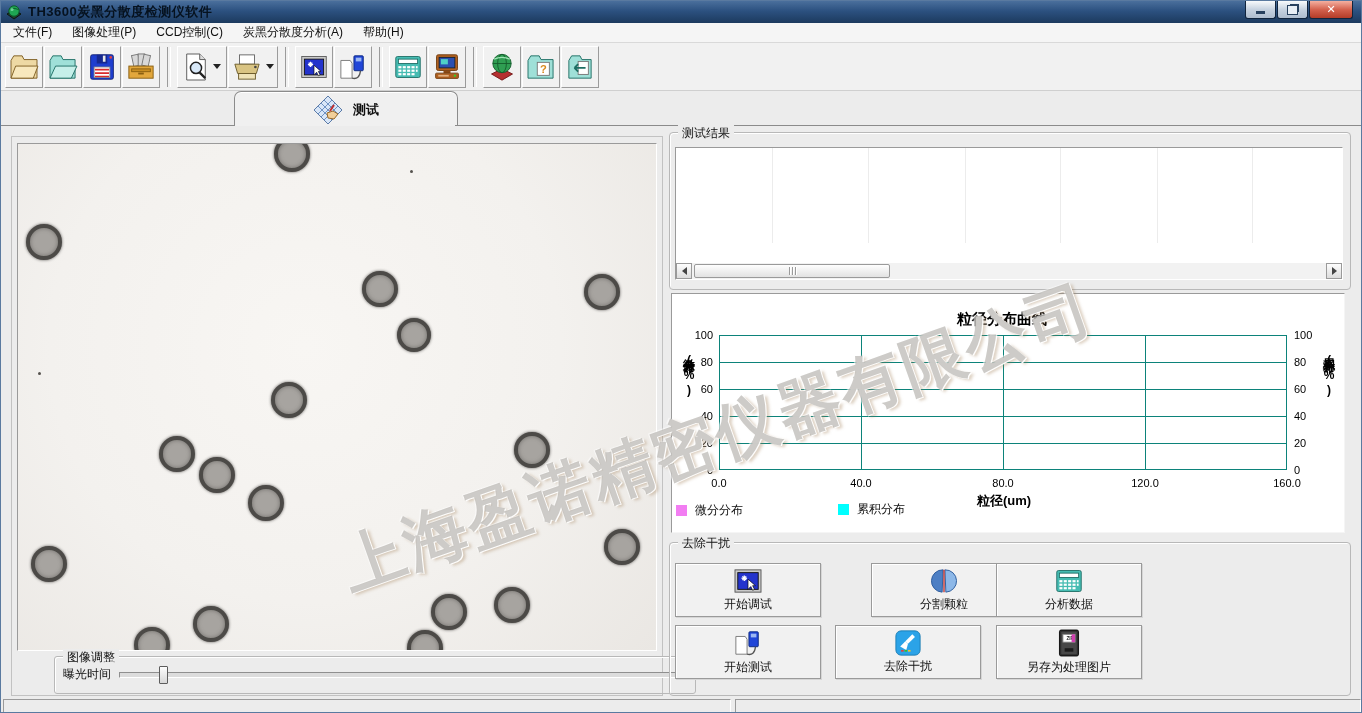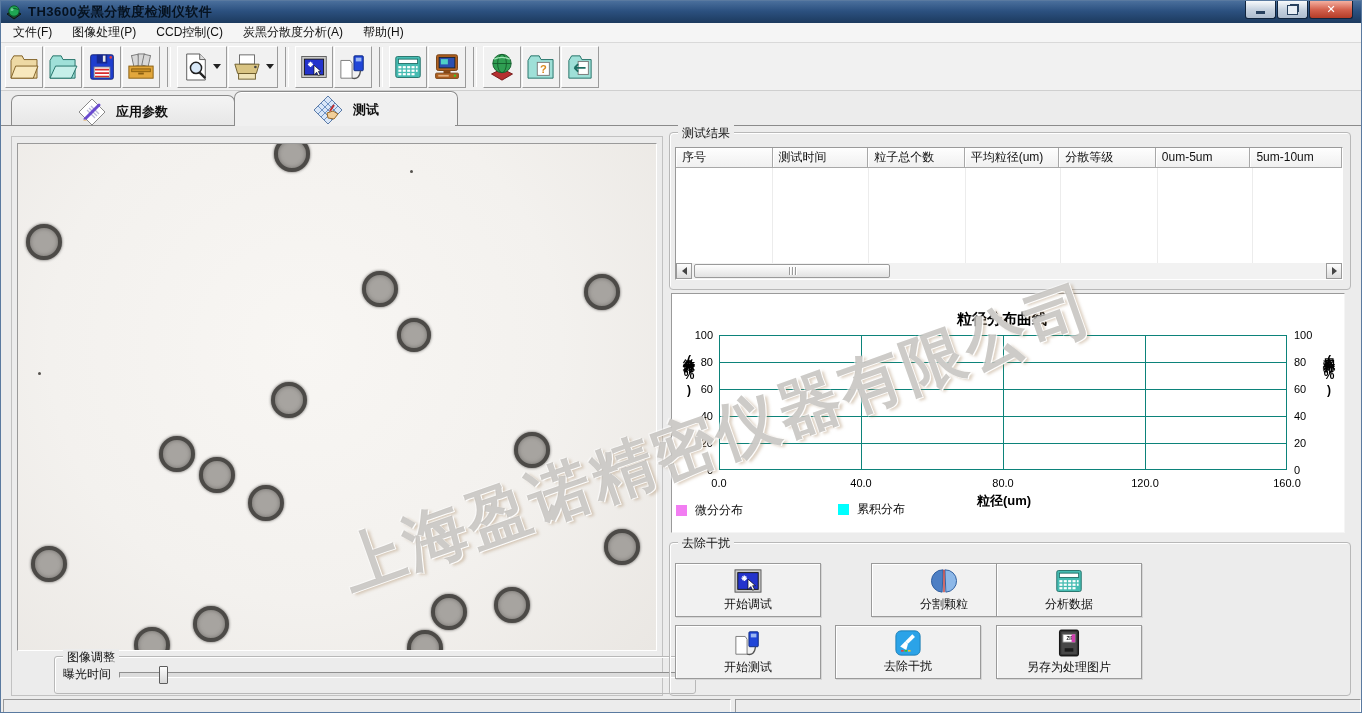--- a/index.html
+++ b/index.html
@@ -272,33 +272,20 @@
     <div class="tbtn">
       <svg width="30" height="26" viewBox="0 0 32 28">
         <path d="M4 26 V7 l3-5 h9 l2 4 h10 v20z" fill="#9fe0d8" stroke="#1e6e63"></path>
         <rect x="14" y="8" width="11" height="14" fill="#fff" stroke="#777"></rect>
         <path d="M22 15 H10 m0 0 l4-4 m-4 4 l4 4" fill="none" stroke="#1e6e63" stroke-width="2"></path>
       </svg>
     </div>
   </div>
 
   <div class="tabstrip">
-    <div class="tab inactive">
-      <svg width="28" height="28" viewBox="0 0 28 28">
-        <polygon points="14,1 27,14 14,27 1,14" fill="#fff" stroke="#8a8a8a"></polygon>
-        <g stroke="#b9b9d8" stroke-width="1.2">
-          <line x1="9" y1="12" x2="17" y2="20"></line>
-            <line x1="11" y1="10" x2="19" y2="18"></line>
-            <line x1="13" y1="8" x2="21" y2="16"></line>
-        </g>
-        <line x1="7" y1="21" x2="21" y2="7" stroke="#6a4bd0" stroke-width="3" stroke-linecap="round"></line>
-        <polygon points="7,21 5,23 9,23" fill="#e8c89a"></polygon>
-      </svg>
-      <span>应用参数</span>
-    </div>
     <div class="tab active">
       <svg width="30" height="30" viewBox="0 0 30 30">
         <polygon points="15,1 29,15 15,29 1,15" fill="#d8e6f8" stroke="#5b7ba8"></polygon>
         <g stroke="#6f93c4" stroke-width="1">
           <line x1="8" y1="8" x2="22" y2="22"></line>
             <line x1="5" y1="11" x2="19" y2="25"></line>
             <line x1="11" y1="5" x2="25" y2="19"></line>
           <line x1="8" y1="22" x2="22" y2="8"></line>
             <line x1="5" y1="19" x2="19" y2="5"></line>
             <line x1="11" y1="25" x2="25" y2="11"></line>
@@ -344,29 +331,20 @@
           <div class="slider-track">
             <div class="slider-thumb" id="slider-thumb" style="left: 7%;"></div>
           </div>
         </div>
       </div>
     </div>
 
     <div class="groupbox results-group">
       <span class="grouplabel">测试结果</span>
       <div class="table-wrap">
-        <div class="thead" id="thead">
-            <div class="th" style="width: 97px;">序号</div>
-            <div class="th" style="width: 96px;">测试时间</div>
-            <div class="th" style="width: 97px;">粒子总个数</div>
-            <div class="th" style="width: 95px;">平均粒径(um)</div>
-            <div class="th" style="width: 97px;">分散等级</div>
-            <div class="th" style="width: 95px;">0um-5um</div>
-            <div class="th" style="width: 92px;">5um-10um</div>
-          </div>
         <div class="tbody" id="tbody">
             <div class="colline" style="left: 96px;"></div>
             <div class="colline" style="left: 192px;"></div>
             <div class="colline" style="left: 289px;"></div>
             <div class="colline" style="left: 384px;"></div>
             <div class="colline" style="left: 481px;"></div>
             <div class="colline" style="left: 576px;"></div>
             <div class="colline" style="left: 668px;"></div>
           </div>
         <div class="hscroll">

